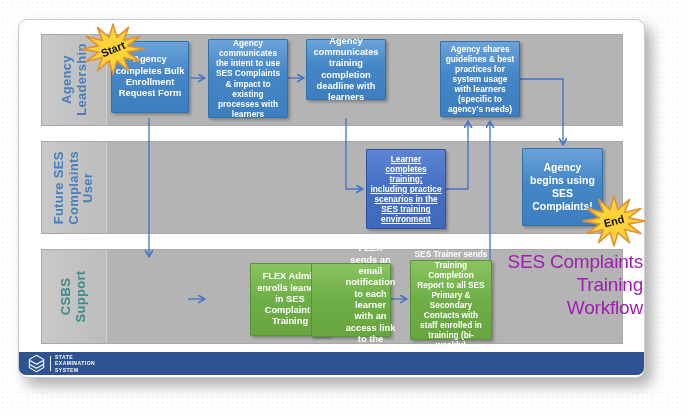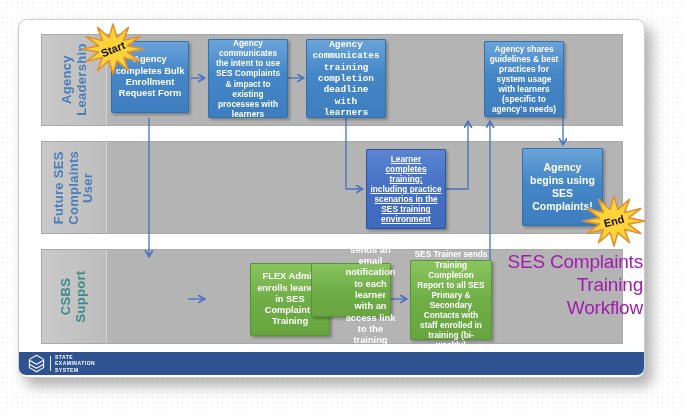--- a/index.html
+++ b/index.html
@@ -43,27 +43,27 @@
     box-shadow:2px 2px 3px rgba(0,0,0,0.28);line-height:1.22;
   }
   .box.blue{background:linear-gradient(180deg,#6aa3da 0%,#4486c6 45%,#3e7ec0 100%);border:1px solid #3272ab;}
   .box.navy{background:linear-gradient(180deg,#5b84d2 0%,#4470c4 50%,#3f69bd 100%);border:1px solid #30549b;text-decoration:underline;}
   .box.green{background:linear-gradient(180deg,#8ac45f 0%,#6fae46 50%,#68a540 100%);border:1px solid #58923a;}
   .fs8{font-size:8.3px;}
   .fs9{font-size:9.3px;}
   .fs10{font-size:10.5px;}
   .b-a1{left:92px;top:21px;width:78px;height:72px;}
   .b-a2{left:189px;top:19px;width:80px;height:79px;}
-  .b-a3{left:287px;top:19px;width:80px;height:79px;font-family:Liberation Mono, monospace;}
-  .b-a4{left:421px;top:21px;width:80px;height:76px;margin-left:44px;}
+  .b-a3{left:287px;top:19px;width:80px;height:61px;}
+  .b-a4{left:421px;top:21px;width:80px;height:76px;}
   .b-learner{left:347px;top:129px;width:80px;height:80px;}
   .b-begin{left:503px;top:128px;width:81px;height:78px;}
   .b-s1{left:90px;top:240px;width:79px;height:80px;}
   .b-s2{left:189px;top:243px;width:80px;height:73px;margin-left:42px;}
-  .b-s3{left:292px;top:243px;width:80px;height:54px;padding-left:42px;}
+  .b-s3{left:292px;top:243px;width:80px;height:74px;padding-left:42px;}
   .b-s4{left:391px;top:240px;width:82px;height:80px;}
   .burst{position:absolute;z-index:4;}
   .burst-start{left:62px;top:2px;width:64px;height:54px;}
   .burst-end{left:563px;top:174px;width:64px;height:54px;}
   .burst svg{position:absolute;left:0;top:0;}
   .burst .burst-label{
     position:absolute;left:0;top:0;width:100%;height:100%;
     display:flex;align-items:center;justify-content:center;
     font-size:11px;font-weight:700;color:#111111;
   }

